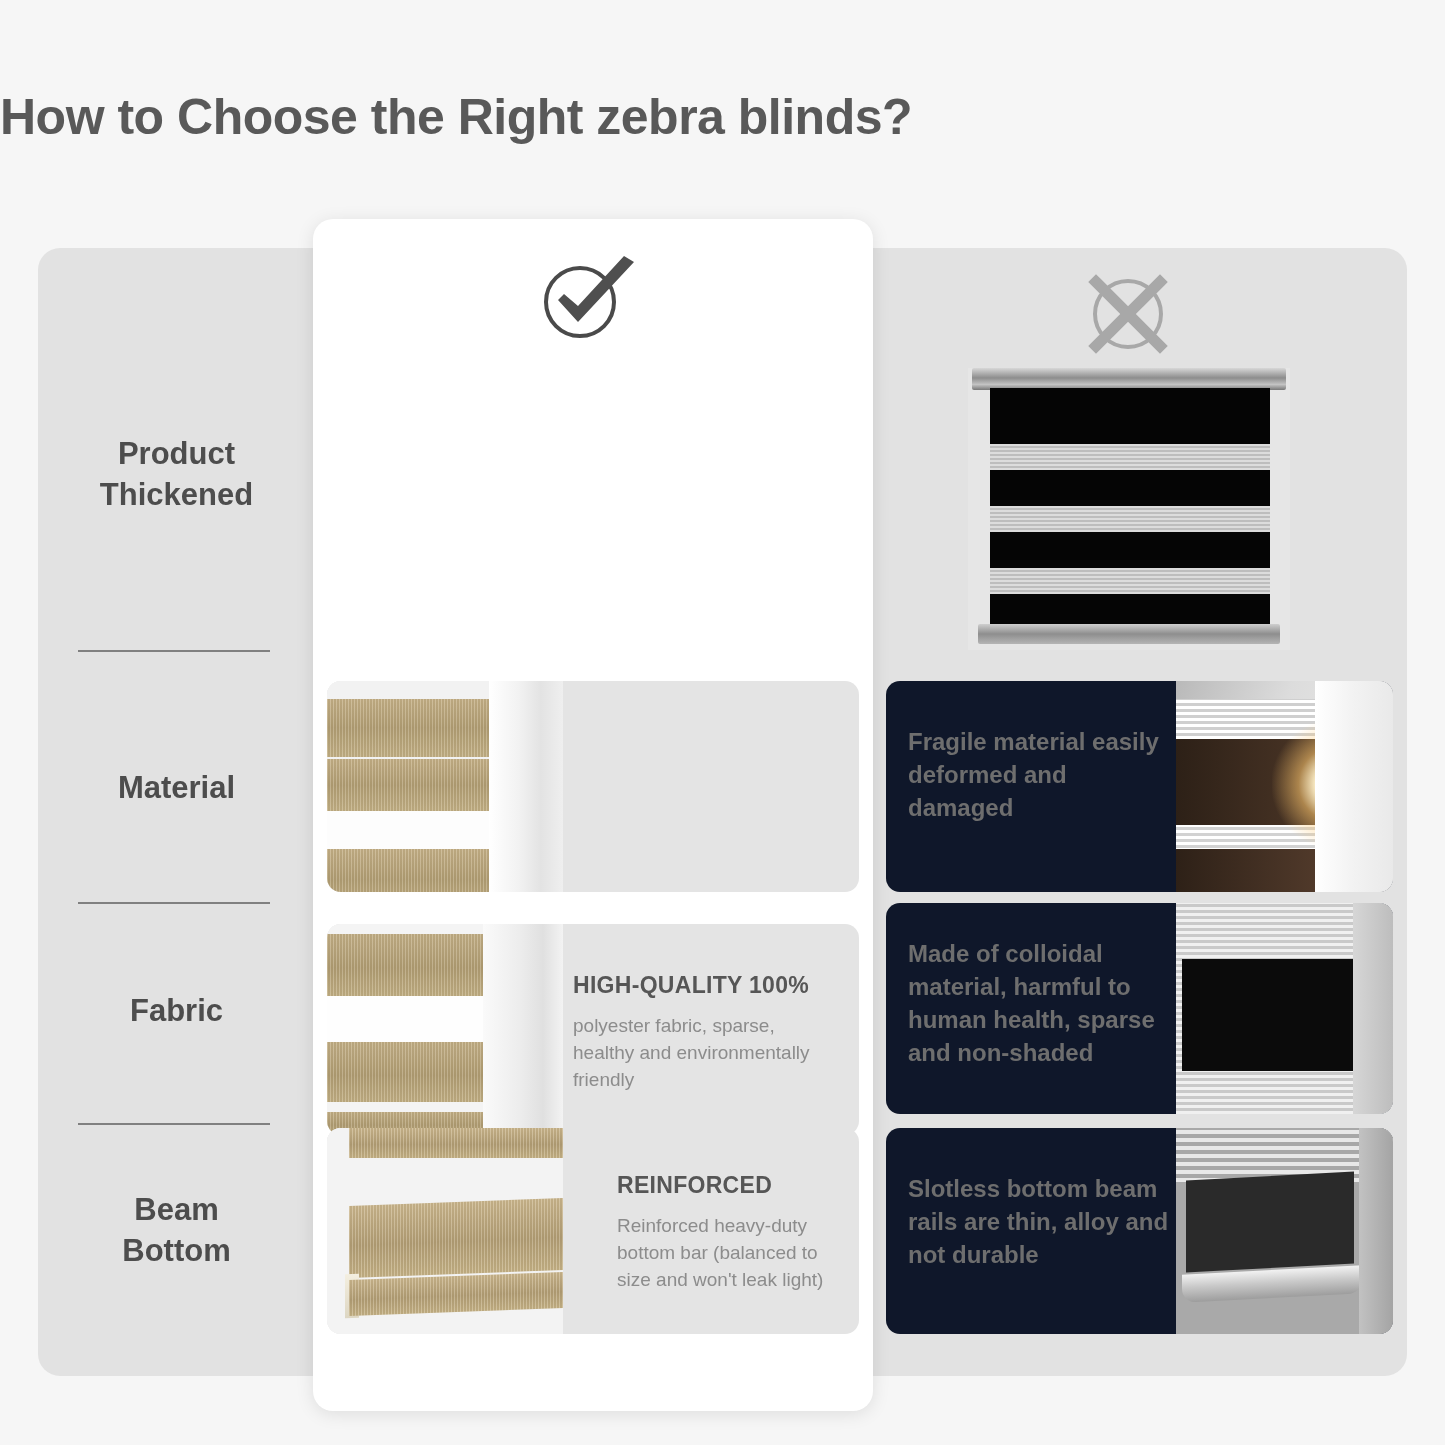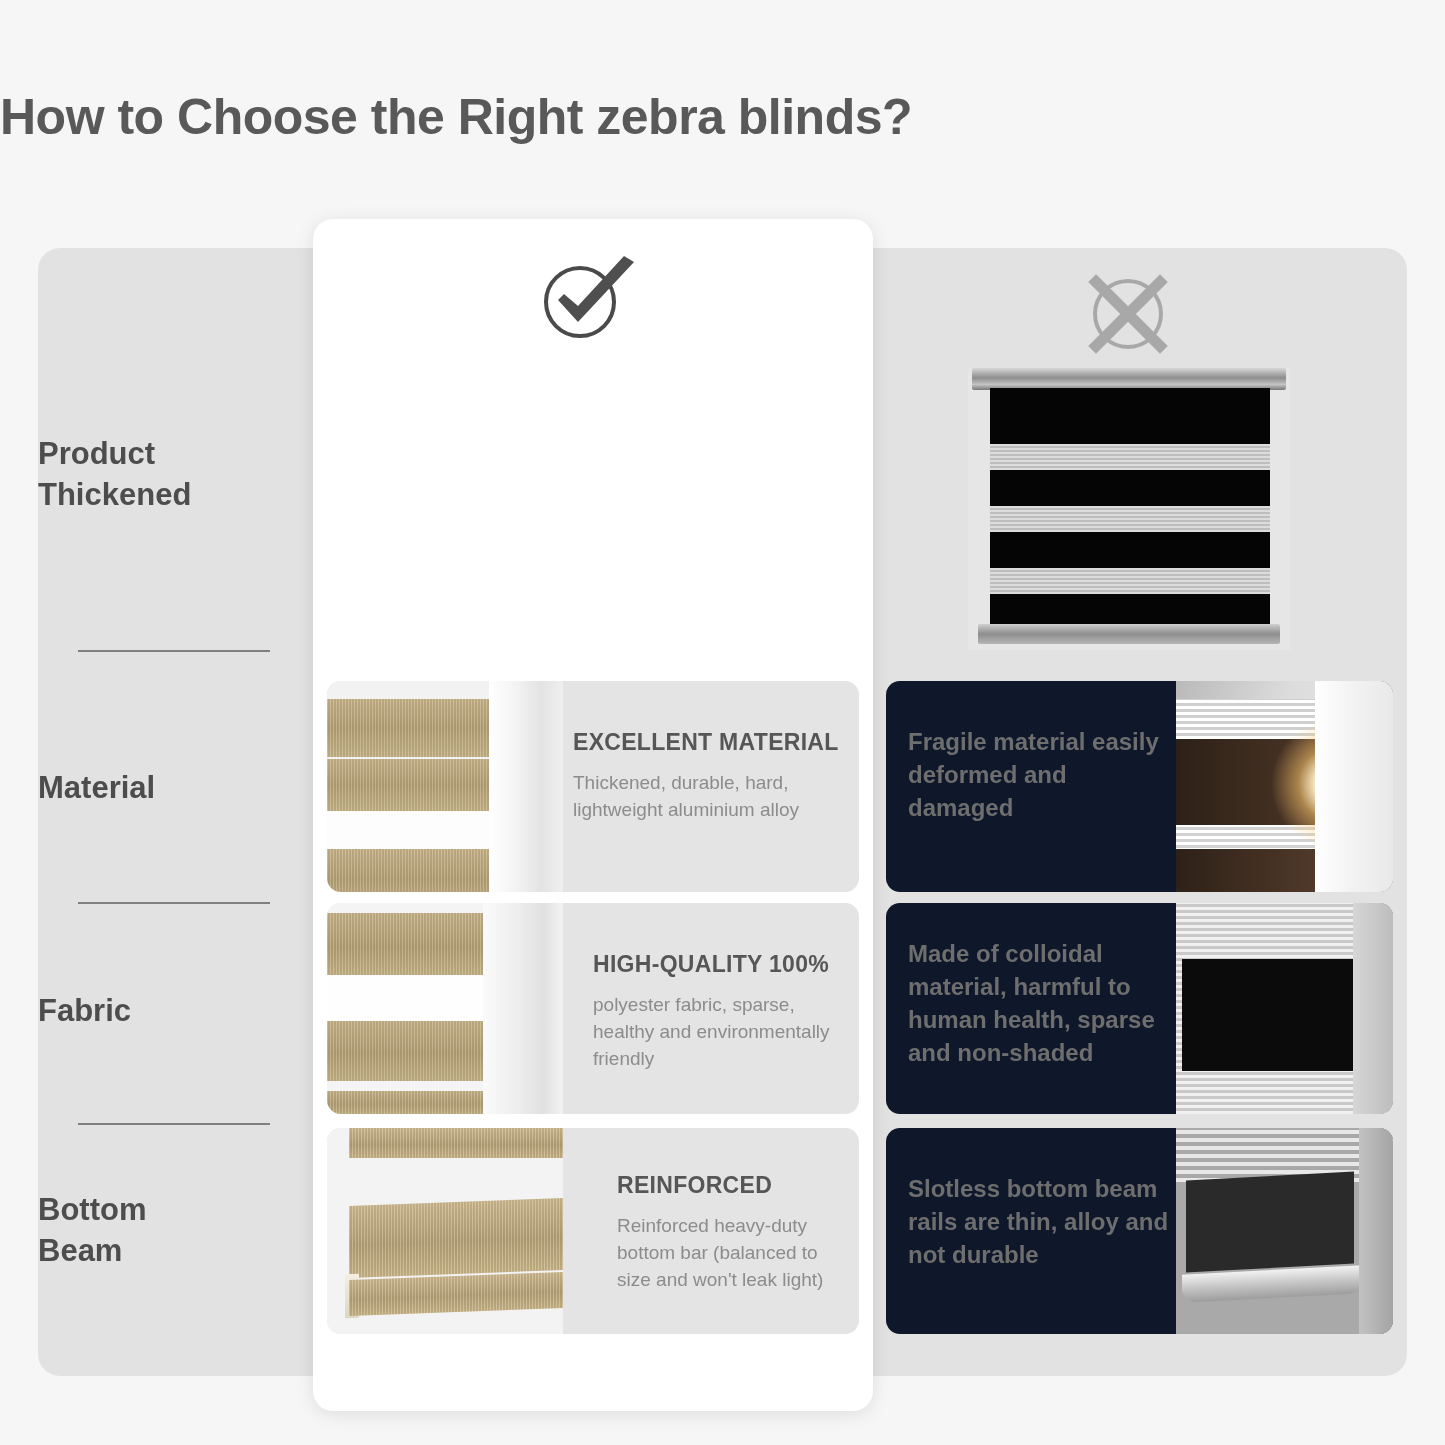--- a/index.html
+++ b/index.html
@@ -33,21 +33,21 @@
     position: absolute; left: 313px; top: 219px;
     width: 560px; height: 1192px;
     background: #ffffff; border-radius: 20px;
     box-shadow: 0 3px 18px rgba(0,0,0,0.10);
     z-index: 5;
   }
 
   
   .row-label {
     position: absolute; left: 38px; width: 277px;
-    text-align: left; color: #4d4d4d;
+    text-align: center; color: #4d4d4d;
     font-size: 31px; font-weight: bold; line-height: 1.32;
   }
   .row-label.r0 { top: 434px; }
   .row-label.r1 { top: 768px; }
   .row-label.r2 { top: 991px; }
   .row-label.r3 { top: 1190px; }
 
   .row-divider {
     position: absolute; left: 78px; width: 192px; height: 2px;
     background: #808080;
@@ -119,21 +119,21 @@
   }
 
   
   .card-good {
     position: absolute; left: 327px; width: 532px;
     background: #e4e4e4; border-radius: 14px;
     overflow: hidden; z-index: 6;
     display: flex;
   }
   .card-good.c1 { top: 681px; height: 211px; }
-  .card-good.c2 { top: 903px; height: 211px; gap: 20px; }
+  .card-good.c2 { top: 924px; height: 211px; }
   .card-good.c3 { top: 1128px; height: 206px; gap: 44px; }
 
   .card-good .shot { position: relative; width: 236px; height: 100%; background: #efefef; overflow: hidden; }
   .card-good .copy { flex: 1; padding: 48px 18px 0 10px; }
   .card-good .copy.p3 { padding-top: 44px; }
   .card-good .c-head {
     font-size: 23px; font-weight: bold; color: #565656; letter-spacing: 0.3px;
     margin-bottom: 14px;
   }
   .card-good .c-body { font-size: 19px; color: #8c8c8c; line-height: 1.42; }
@@ -253,22 +253,22 @@
     <div>Product</div>
     <div>Thickened</div>
   </div>
   <div class="row-label r1">
     <div>Material</div>
   </div>
   <div class="row-label r2">
     <div>Fabric</div>
   </div>
   <div class="row-label r3">
+    <div>Beam</div>
     <div>Bottom</div>
-    <div>Beam</div>
   </div>
 
   <div class="row-divider d0"></div>
   <div class="row-divider d1"></div>
   <div class="row-divider d2"></div>
 
   <svg class="mark-icon check-icon" viewBox="0 0 104 88">
     <circle cx="44" cy="48" r="34" fill="none" stroke="#4a4a4a" stroke-width="4"></circle>
     <path d="M22 46 L42 68 L98 8 L88 2 L42 52 L28 40 Z" fill="#4f4f4f"></path>
   </svg>
@@ -301,24 +301,20 @@
   <div class="card-good c1">
     <div class="shot">
       <div class="closeup-a">
         <div class="band v1"></div>
           <div class="band v2"></div>
         <div class="gap"></div>
           <div class="band v3"></div>
         <div class="frame"></div>
       </div>
     </div>
-    <div class="copy">
-      <div class="c-head">EXCELLENT MATERIAL</div>
-      <div class="c-body">Thickened, durable, hard, lightweight aluminium alloy</div>
-    </div>
   </div>
 
   <div class="card-good c2">
     <div class="shot">
       <div class="closeup-b">
         <div class="band v1"></div>
           <div class="gapw"></div>
         <div class="band v2"></div>
           <div class="band v3"></div>
         <div class="frame"></div>

